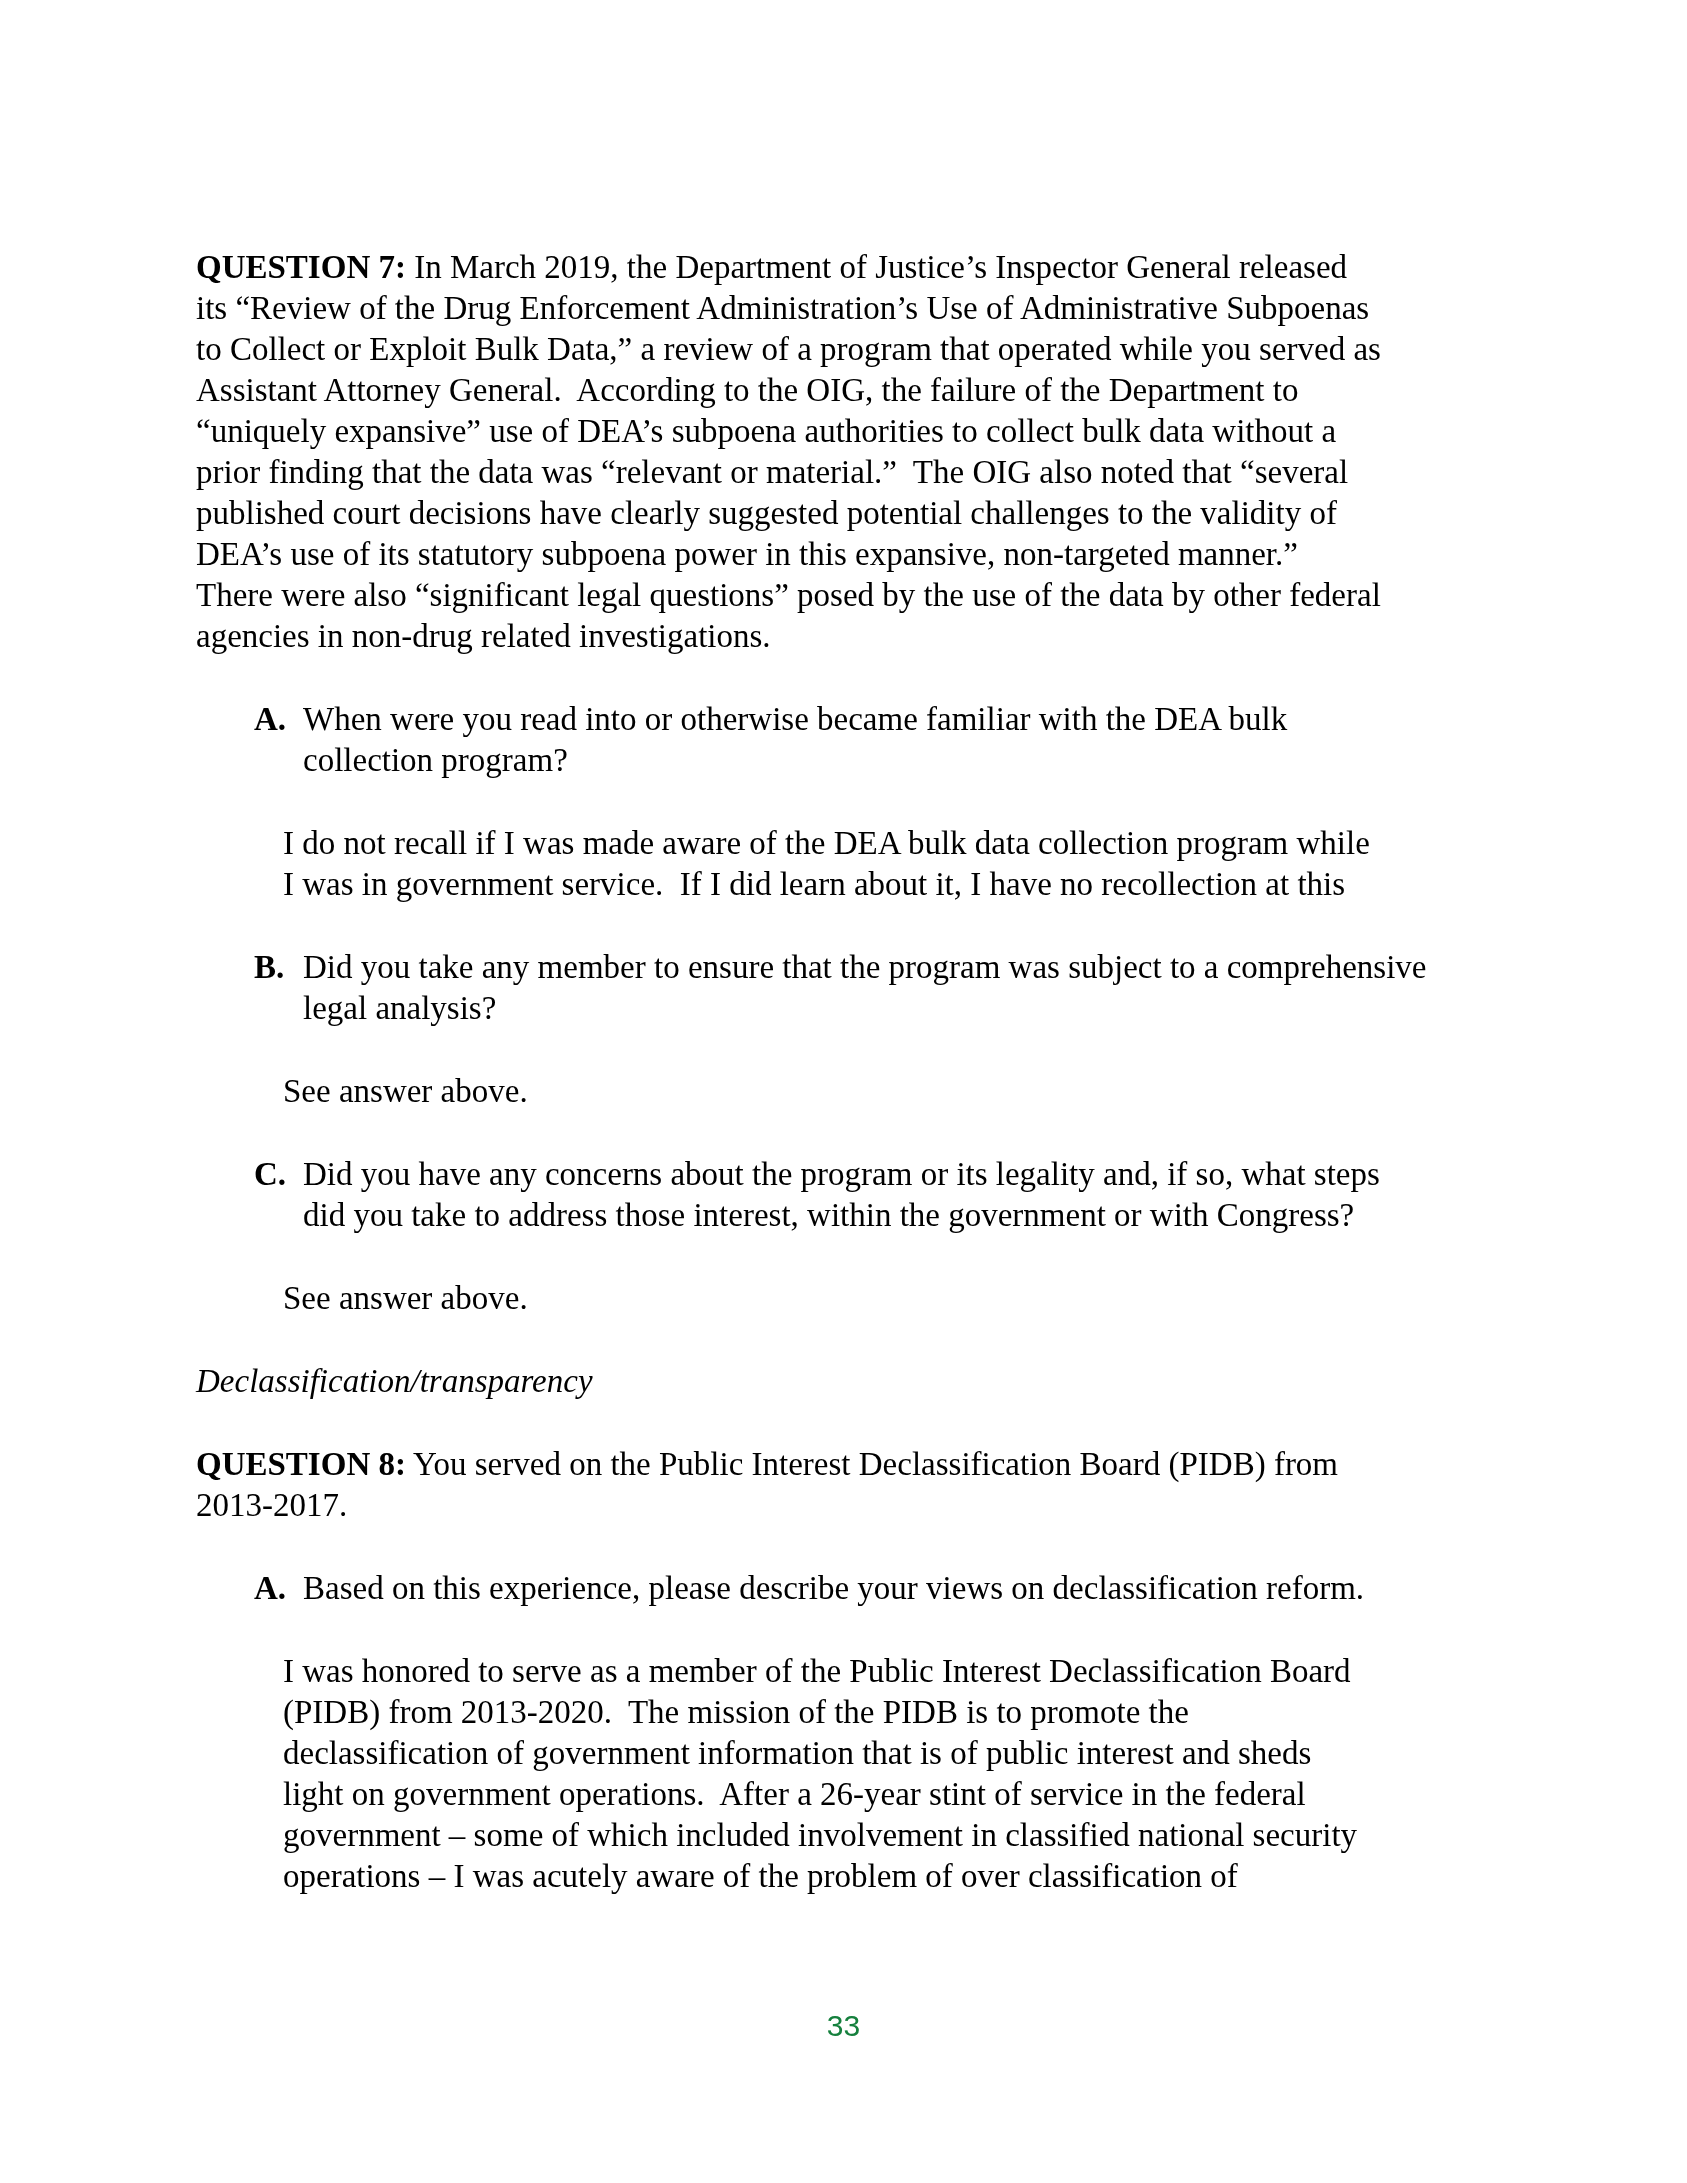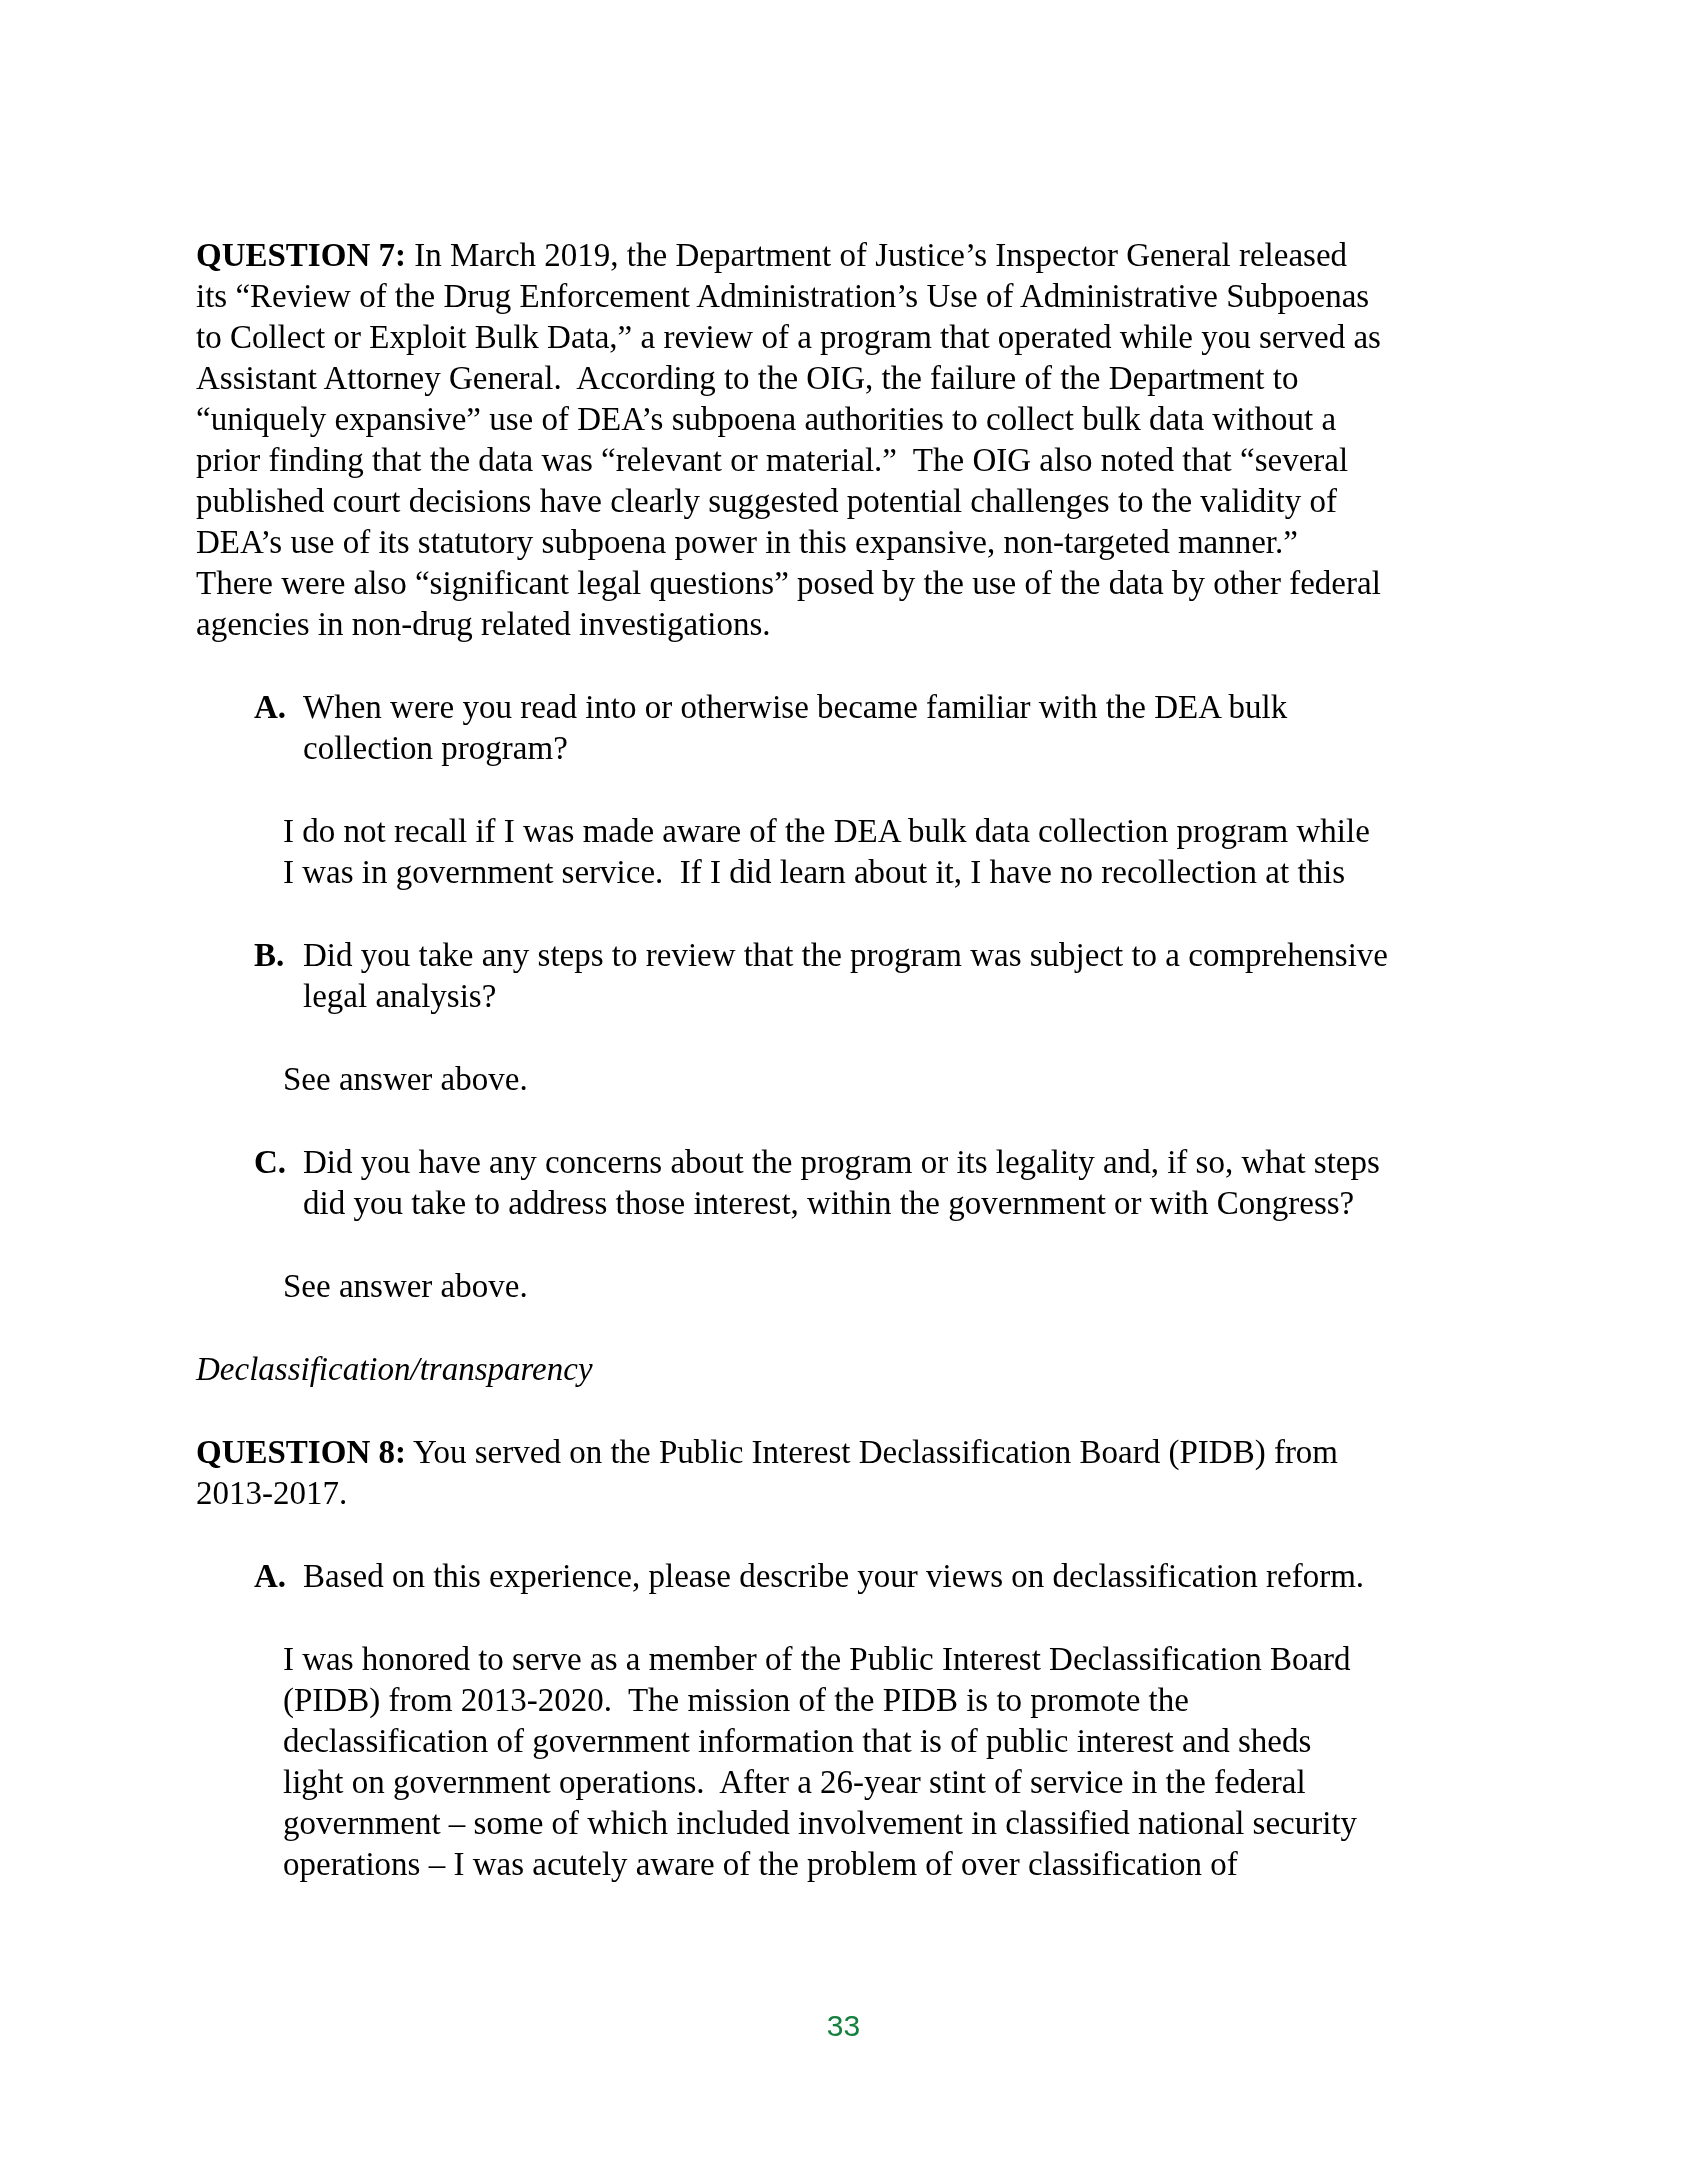--- a/index.html
+++ b/index.html
@@ -15,21 +15,21 @@
     line-height: 41px;
     color: #000000;
   }
   .content {
     position: absolute;
     left: 196px;
     top: 235px;
     width: 1317px;
   }
   .block { margin-top: 42px; }
-  .block:first-child { margin-top: 0; }
+  .block:first-child { margin-top: 12px; }
   .line { white-space: pre; }
   .list {
     position: relative;
     padding-left: 107px;
   }
   .list .marker {
     position: absolute;
     left: 58px;
     top: 0;
     font-weight: bold;
@@ -69,21 +69,21 @@
         <span class="marker">A.</span>
         <div class="line">When were you read into or otherwise became familiar with the DEA bulk</div>
         <div class="line">collection program?</div>
       </div>
       <div class="block answer">
         <div class="line">I do not recall if I was made aware of the DEA bulk data collection program while</div>
         <div class="line">I was in government service.  If I did learn about it, I have no recollection at this</div>
       </div>
       <div class="block list">
         <span class="marker">B.</span>
-        <div class="line">Did you take any steps to review that the program was subject to a comprehensive</div>
+        <div class="line">Did you take any member to ensure that the program was subject to a comprehensive</div>
         <div class="line">legal analysis?</div>
       </div>
       <div class="block answer">
         <div class="line">See answer above.</div>
       </div>
       <div class="block list">
         <span class="marker">C.</span>
         <div class="line">Did you have any concerns about the program or its legality and, if so, what steps</div>
         <div class="line">did you take to address those interest, within the government or with Congress?</div>
       </div>

